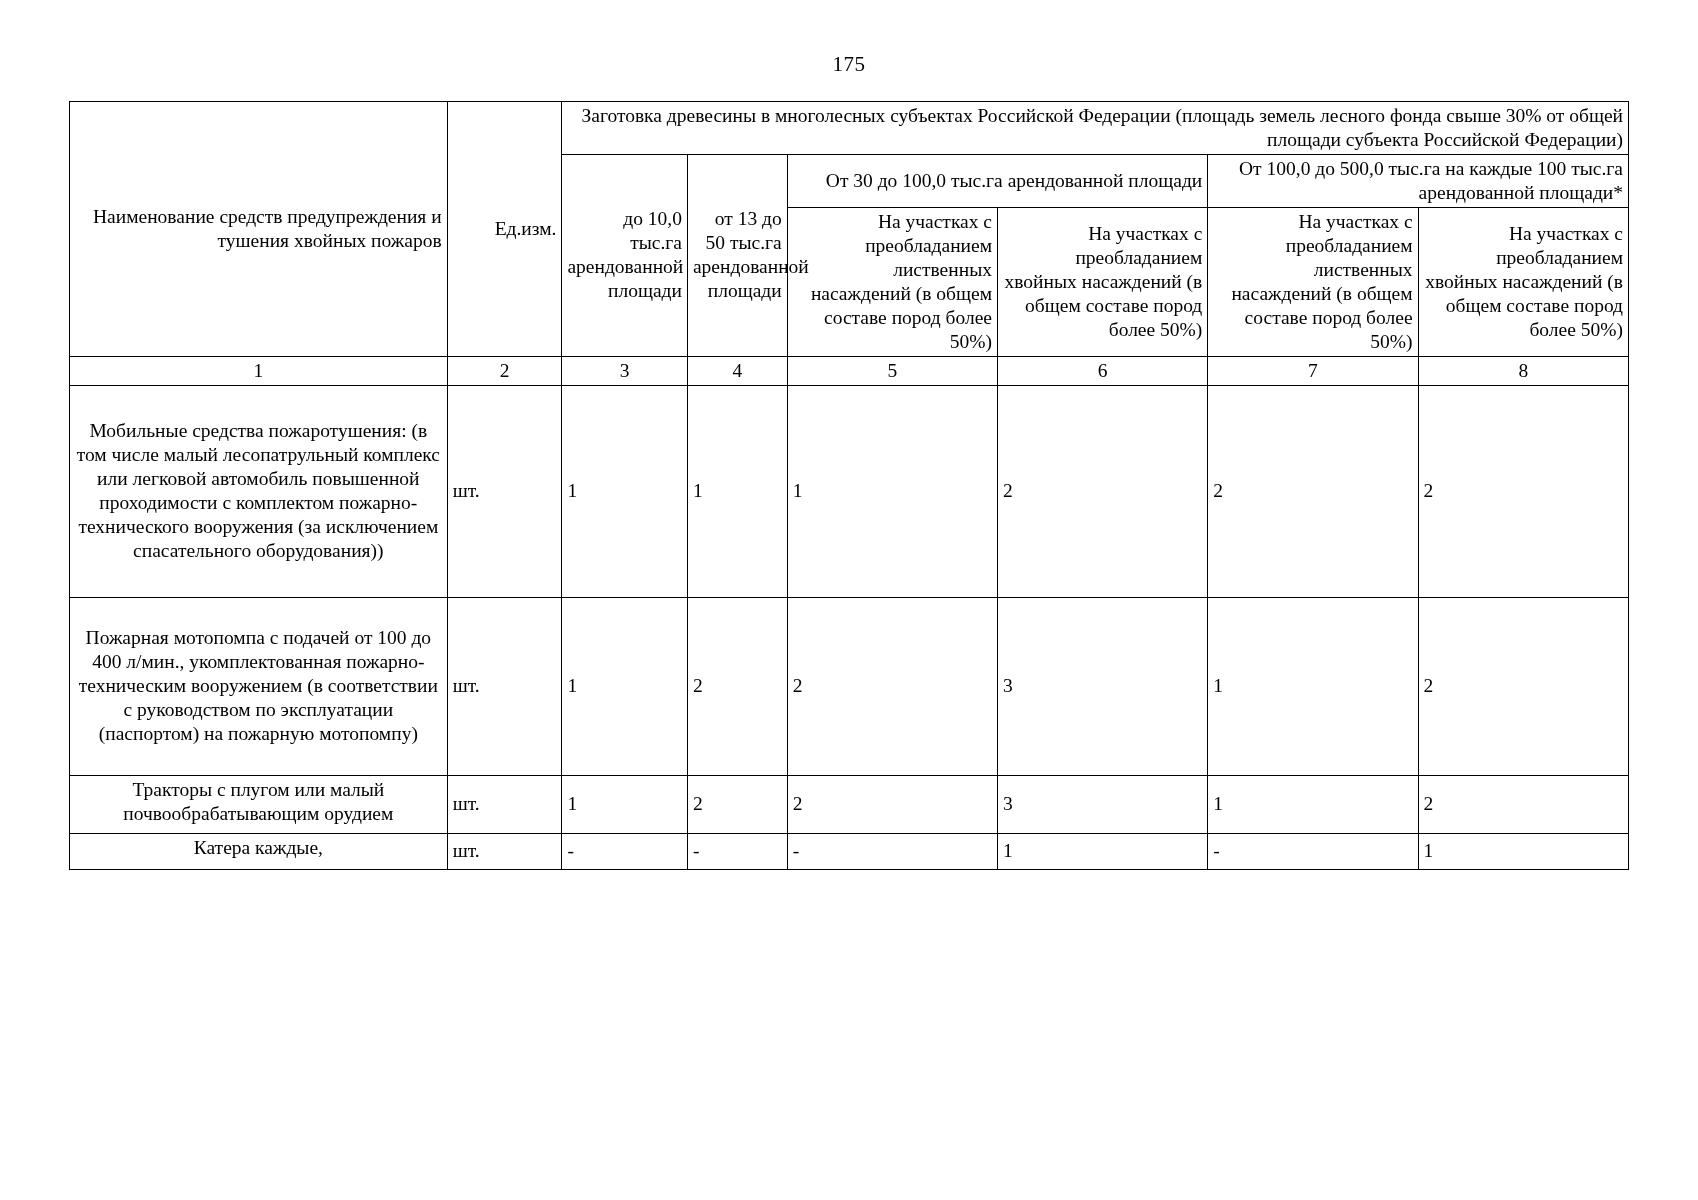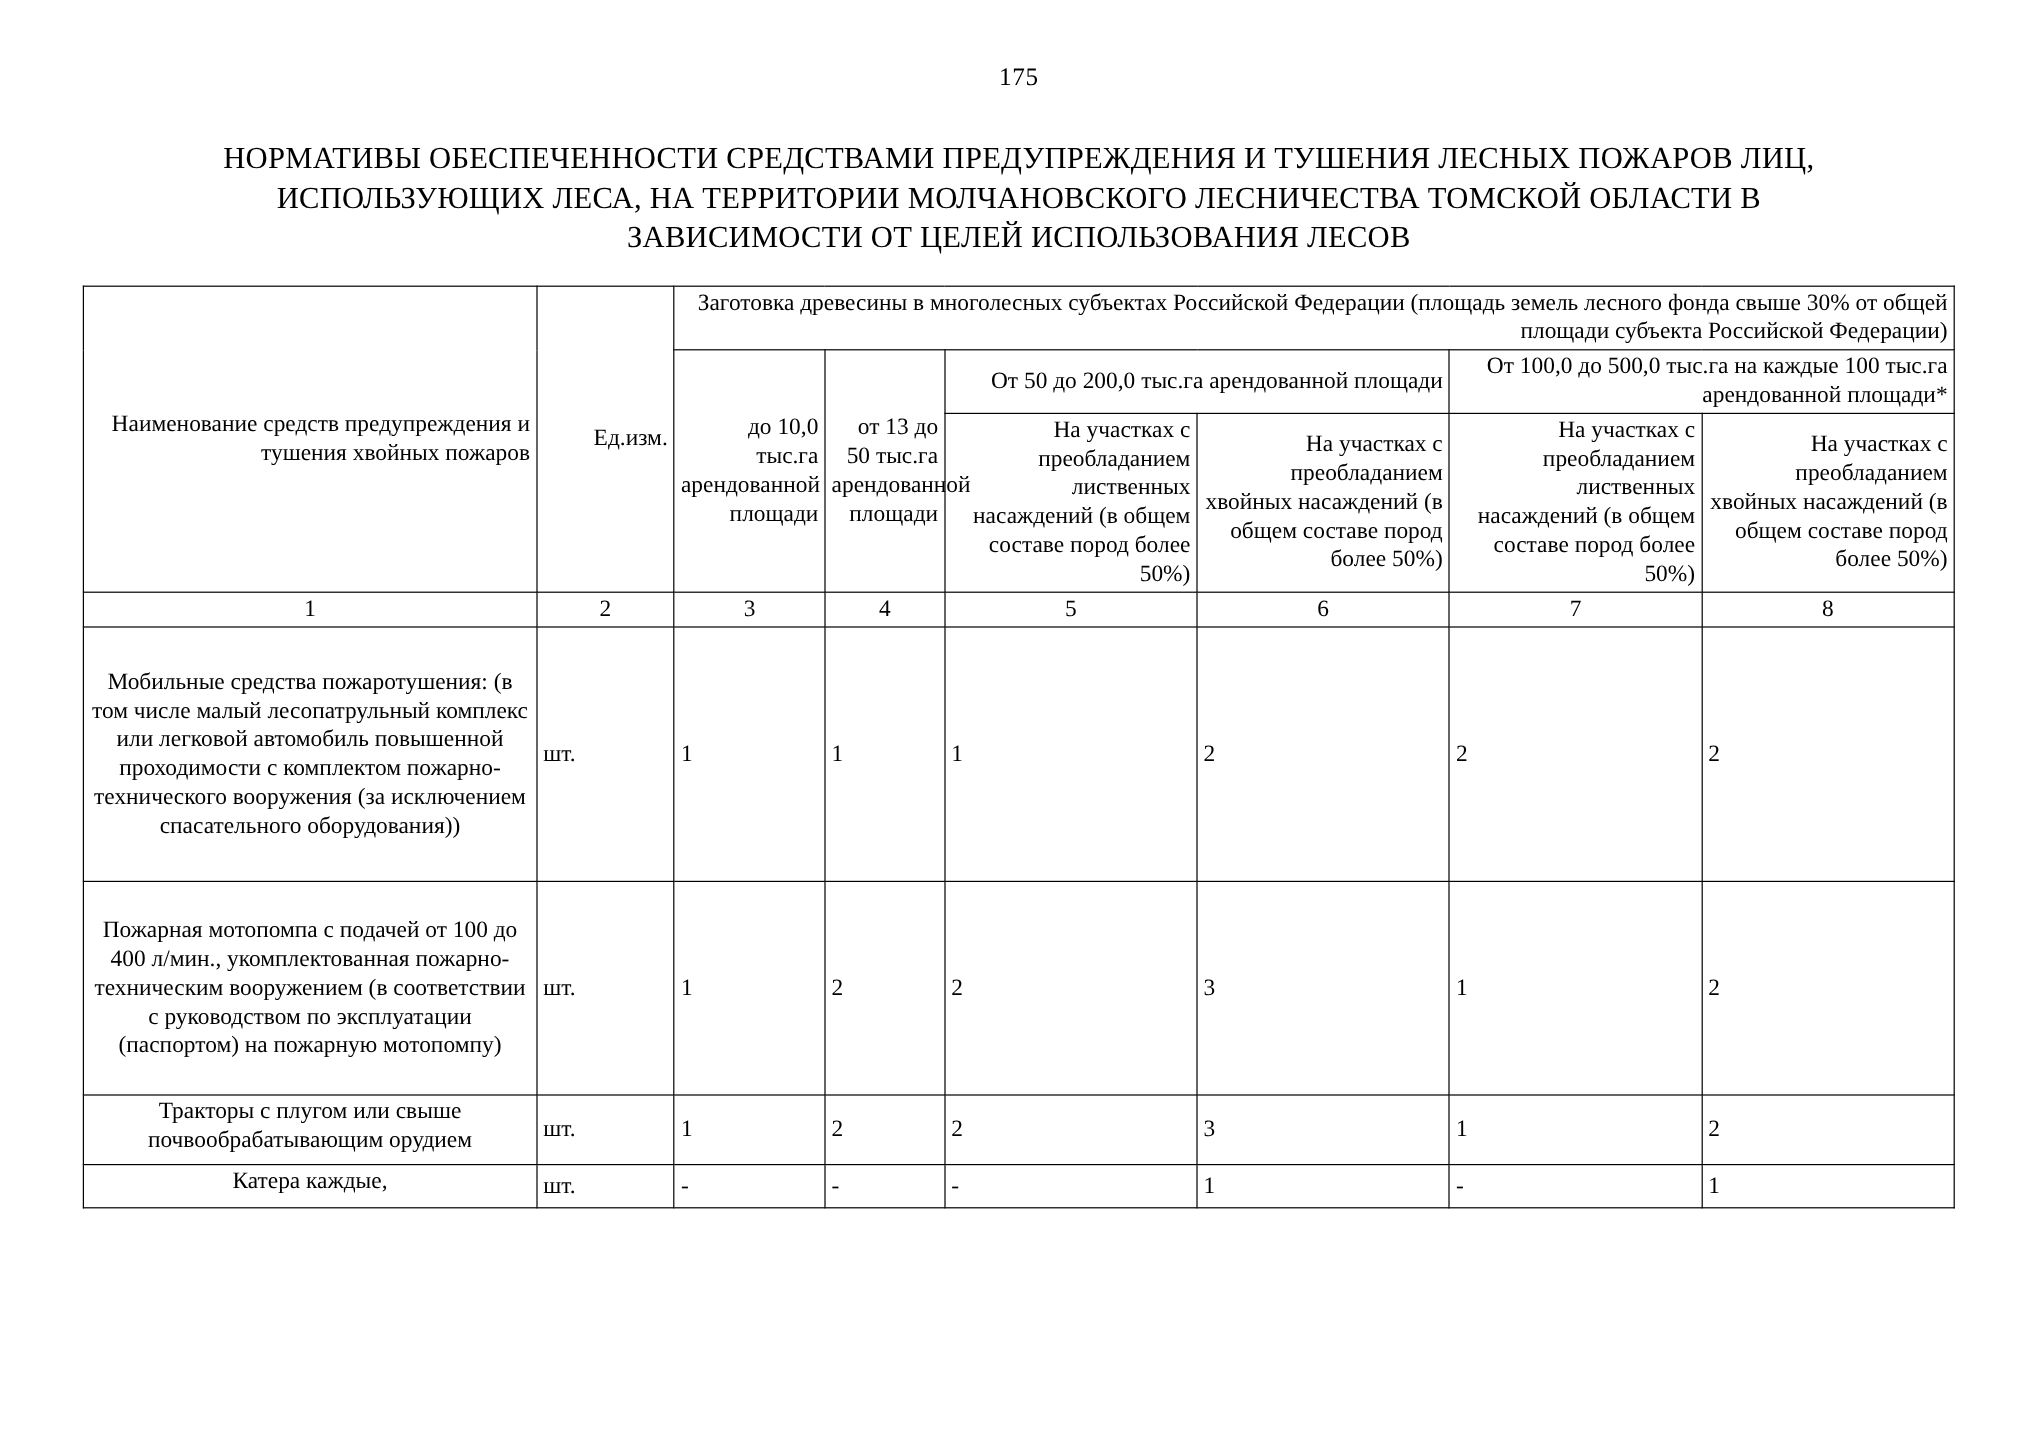--- a/index.html
+++ b/index.html
@@ -95,21 +95,20 @@
   col.c7 { width: 196px; }
   col.c8 { width: 196px; }
 </style>
 </head>
 <body>
 
 <div class="page">
 
   <div class="page-number">175</div>
 
-  <div class="doc-title">НОРМАТИВЫ ОБЕСПЕЧЕННОСТИ СРЕДСТВАМИ ПРЕДУПРЕЖДЕНИЯ И ТУШЕНИЯ ЛЕСНЫХ ПОЖАРОВ ЛИЦ, ИСПОЛЬЗУЮЩИХ ЛЕСА, НА ТЕРРИТОРИИ МОЛЧАНОВСКОГО ЛЕСНИЧЕСТВА ТОМСКОЙ ОБЛАСТИ В ЗАВИСИМОСТИ ОТ ЦЕЛЕЙ ИСПОЛЬЗОВАНИЯ ЛЕСОВ</div>
 
   <table class="main">
     <colgroup>
       <col class="c1">
         <col class="c2">
         <col class="c3">
         <col class="c4">
       <col class="c5">
         <col class="c6">
         <col class="c7">
@@ -117,21 +116,21 @@
     </colgroup>
     <tbody>
       <tr>
         <td rowspan="4" class="c-center hdr-mid">Наименование средств предупреждения и тушения хвойных пожаров</td>
         <td rowspan="4" class="c-center hdr-mid">Ед.изм.</td>
         <td colspan="6" class="c-center hdr-big">Заготовка древесины в многолесных субъектах Российской Федерации (площадь земель лесного фонда свыше 30% от общей площади субъекта Российской Федерации)</td>
       </tr>
       <tr>
         <td rowspan="3" class="c-center hdr-cell">до 10,0 тыс.га арендованной площади</td>
         <td rowspan="3" class="c-center hdr-cell">от 13 до 50 тыс.га арендованной площади</td>
-        <td colspan="2" class="c-center hdr-cell">От 50 до 200,0 тыс.га арендованной площади</td>
+        <td colspan="2" class="c-center hdr-cell">От 30 до 100,0 тыс.га арендованной площади</td>
         <td colspan="2" class="c-center hdr-cell">От 100,0 до 500,0 тыс.га на каждые 100 тыс.га арендованной площади*</td>
       </tr>
       <tr>
         <td rowspan="2" class="c-center hdr-cell">На участках с преобладанием лиственных насаждений (в общем составе пород более 50%)</td>
         <td rowspan="2" class="c-center hdr-cell">На участках с преобладанием хвойных насаждений (в общем составе пород более 50%)</td>
         <td rowspan="2" class="c-center hdr-cell">На участках с преобладанием лиственных насаждений (в общем составе пород более 50%)</td>
         <td rowspan="2" class="c-center hdr-cell">На участках с преобладанием хвойных насаждений (в общем составе пород более 50%)</td>
       </tr>
       <tr></tr>
 
@@ -162,21 +161,21 @@
         <td class="val">шт.</td>
         <td class="val">1</td>
         <td class="val">2</td>
         <td class="val">2</td>
         <td class="val">3</td>
         <td class="val">1</td>
         <td class="val">2</td>
       </tr>
 
       <tr style="height:58px;">
-        <td class="namecell short">Тракторы с плугом или свыше почвообрабатывающим орудием</td>
+        <td class="namecell short">Тракторы с плугом или малый почвообрабатывающим орудием</td>
         <td class="val">шт.</td>
         <td class="val">1</td>
         <td class="val">2</td>
         <td class="val">2</td>
         <td class="val">3</td>
         <td class="val">1</td>
         <td class="val">2</td>
       </tr>
 
       <tr style="height:36px;">

